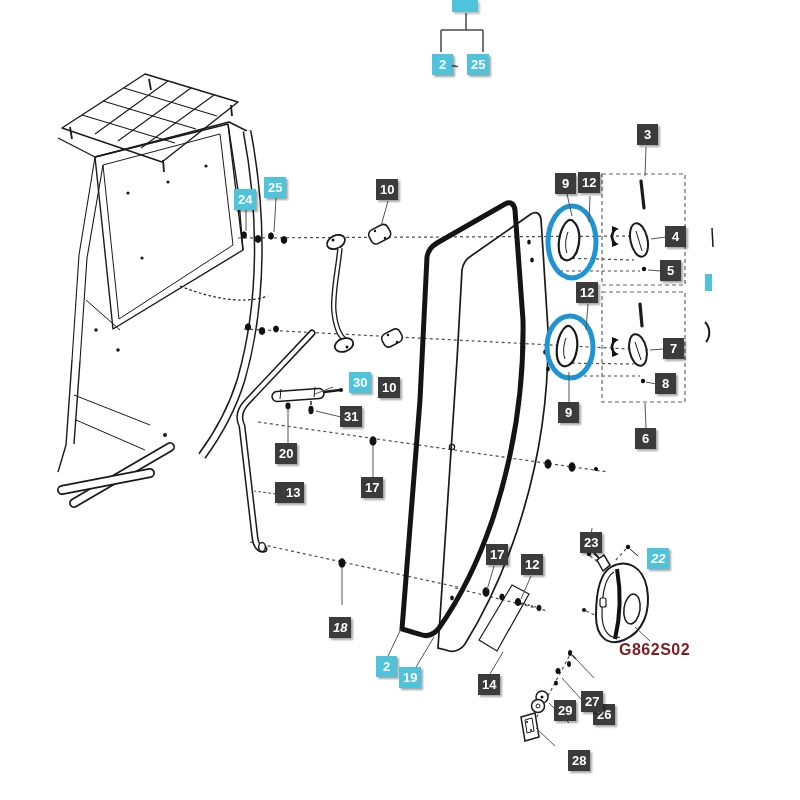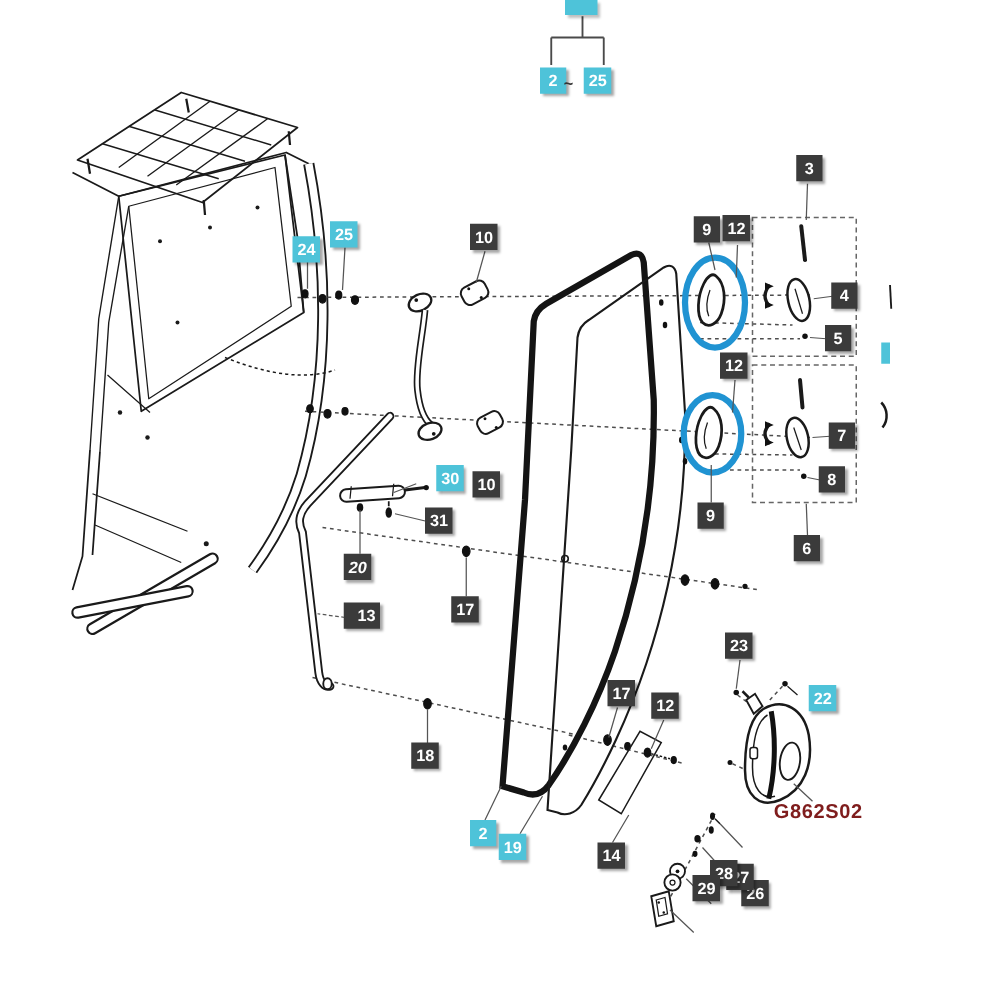--- a/index.html
+++ b/index.html
@@ -242,34 +242,34 @@
       <div class="plabel dark" style="left: 578px; top: 172px;">12</div>
       <div class="plabel dark" style="left: 665px; top: 226px;">4</div>
       <div class="plabel dark" style="left: 660px; top: 260px;">5</div>
       <div class="plabel dark" style="left: 576px; top: 282px;">12</div>
       <div class="plabel dark" style="left: 663px; top: 338px;">7</div>
       <div class="plabel dark" style="left: 655px; top: 373px;">8</div>
       <div class="plabel dark" style="left: 558px; top: 402px;">9</div>
       <div class="plabel dark" style="left: 635px; top: 428px;">6</div>
       <div class="plabel cyan" style="left: 332px; top: 372px; margin-left: 17px;">30</div>
       <div class="plabel dark" style="left: 340px; top: 406px; text-align: center;">31</div>
-      <div class="plabel dark" style="left: 275px; top: 443px; font-style: italic;">20</div>
+      <div class="plabel dark" style="left: 275px; top: 443px;">20</div>
       <div class="plabel dark" style="left: 275px; top: 482px; padding-left: 11px;">13</div>
       <div class="plabel dark" style="left: 378px; top: 377px;">10</div>
       <div class="plabel dark" style="left: 361px; top: 477px;">17</div>
-      <div class="plabel dark" style="left: 329px; top: 594px;">18</div>
+      <div class="plabel dark" style="left: 329px; top: 617px; font-style: italic;">18</div>
       <div class="plabel cyan" style="left: 376px; top: 656px;">2</div>
       <div class="plabel cyan" style="left: 399px; top: 667px;">19</div>
       <div class="plabel dark" style="left: 486px; top: 544px;">17</div>
       <div class="plabel dark" style="left: 521px; top: 554px;">12</div>
       <div class="plabel dark" style="left: 478px; top: 674px;">14</div>
-      <div class="plabel dark" style="left: 580px; top: 506px; text-align: center;">23</div>
-      <div class="plabel cyan" style="left: 647px; top: 548px;">22</div>
+      <div class="plabel dark" style="left: 580px; top: 532px; text-align: center;">23</div>
+      <div class="plabel cyan" style="left: 647px; top: 548px; font-style: italic;">22</div>
       <div class="plabel dark" style="left: 593px; top: 668px; margin-top: 36px;">26</div>
       <div class="plabel dark" style="left: 581px; top: 691px;">27</div>
-      <div class="plabel dark" style="left: 568px; top: 688px;">28</div>
+      <div class="plabel dark" style="left: 568px; top: 750px;">28</div>
       <div class="plabel dark" style="left: 554px; top: 700px;">29</div>
     </div>
 
 <div id="tilde">~</div>
 <div id="figcode">G862S02</div>
 
 </div>
 
 </body></html>

